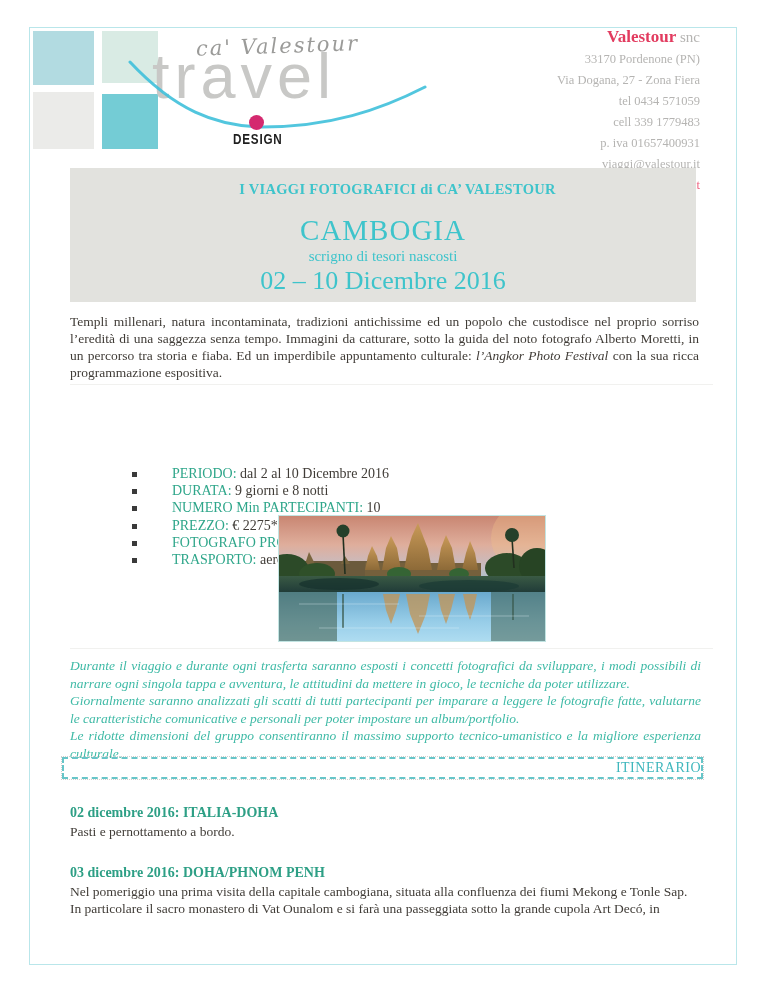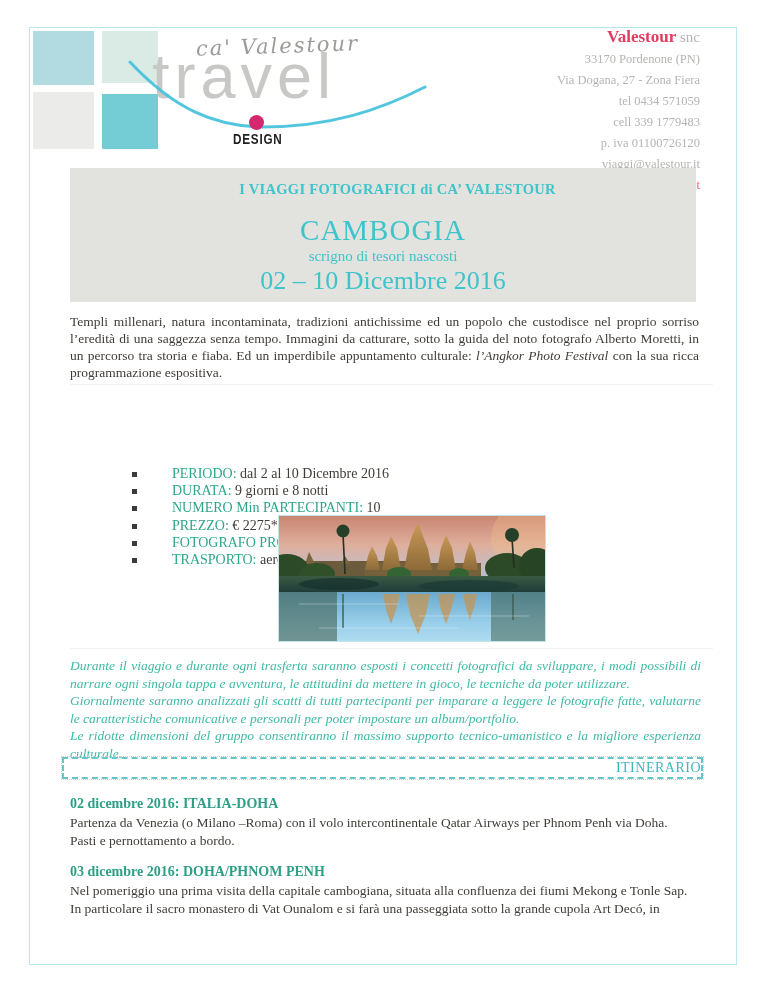--- a/index.html
+++ b/index.html
@@ -76,21 +76,21 @@
     font-size:13.5px; line-height:17.6px; font-style:italic;
     color:#3fbaa6; text-align:justify; }
 
   
   .itin-banner { left:62px; top:757px; width:641px; height:22px;
     border:2px dashed #66c5c8; outline:1px dotted #cfcfcd;
     text-align:right; font-size:14px; line-height:18px;
     color:#3fb7bd; letter-spacing:.5px; }
   .itinerary { left:70px; top:795px; width:634px; }
   .itin-heading { font-size:14px; font-weight:bold; color:#2d9f85;
-    line-height:18px; margin-bottom:1px; }
+    line-height:18px; margin-bottom:1px;margin-top:9px; }
   .itin-body { font-size:13.5px; line-height:17.5px; text-align:justify; }
   .itin-gap { height:14px; }
 </style>
 </head>
 <body>
 
 <div class="abs page-frame"></div>
 
 <div class="sq sq1"></div>
 <div class="sq sq2"></div>
@@ -105,21 +105,21 @@
 </svg>
 <div class="abs logo-dot"></div>
 <div class="abs logo-design">DESIGN</div>
 
 <div class="abs contact">
   <div><span class="brand">Valestour</span><span class="brand-suffix"> snc</span></div>
   <div>33170 Pordenone (PN)</div>
   <div>Via Dogana, 27 - Zona Fiera</div>
   <div>tel 0434 571059</div>
   <div>cell 339 1779483</div>
-  <div>p. iva 01100726120</div>
+  <div>p. iva 01657400931</div>
   <div>viaggi@valestour.it</div>
   <div class="website">www.valestour.it</div>
 </div>
 
 <div class="abs title-box">
   <div class="kicker">I VIAGGI FOTOGRAFICI di CA’ VALESTOUR</div>
   <div class="title">CAMBOGIA</div>
   <div class="subtitle">scrigno di tesori nascosti</div>
   <div class="dates">02 – 10 Dicembre 2016</div>
 </div>
@@ -232,21 +232,20 @@
   <p>Durante il viaggio e durante ogni trasferta saranno esposti i concetti fotografici da sviluppare, i modi possibili di narrare ogni singola tappa e avventura, le attitudini da mettere in gioco, le tecniche da poter utilizzare.</p>
   <p>Giornalmente saranno analizzati gli scatti di tutti partecipanti per imparare a leggere le fotografie fatte, valutarne le caratteristiche comunicative e personali per poter  impostare un album/portfolio.</p>
   <p>Le ridotte dimensioni del gruppo consentiranno il massimo supporto tecnico-umanistico e la migliore esperienza culturale.</p>
 </div>
 
 <div class="abs itin-banner">ITINERARIO</div>
 
 <div class="abs itinerary">
   <div>
     <div class="itin-heading">02 dicembre 2016: ITALIA-DOHA</div>
-    <div class="itin-body">Partenza da Venezia (o Milano –Roma) con il volo intercontinentale Qatar Airways per Phnom Penh via Doha.</div>
     <div class="itin-body">Pasti e pernottamento a bordo.</div>
   </div>
   <div class="itin-gap"></div>
   <div>
     <div class="itin-heading">03 dicembre 2016: DOHA/PHNOM PENH</div>
     <div class="itin-body">Nel pomeriggio una prima visita della capitale cambogiana, situata alla confluenza dei fiumi Mekong e Tonle Sap.</div>
     <div class="itin-body">In particolare il sacro monastero di Vat Ounalom e si farà una passeggiata sotto la grande cupola Art Decó, in</div>
   </div>
 </div>
 

